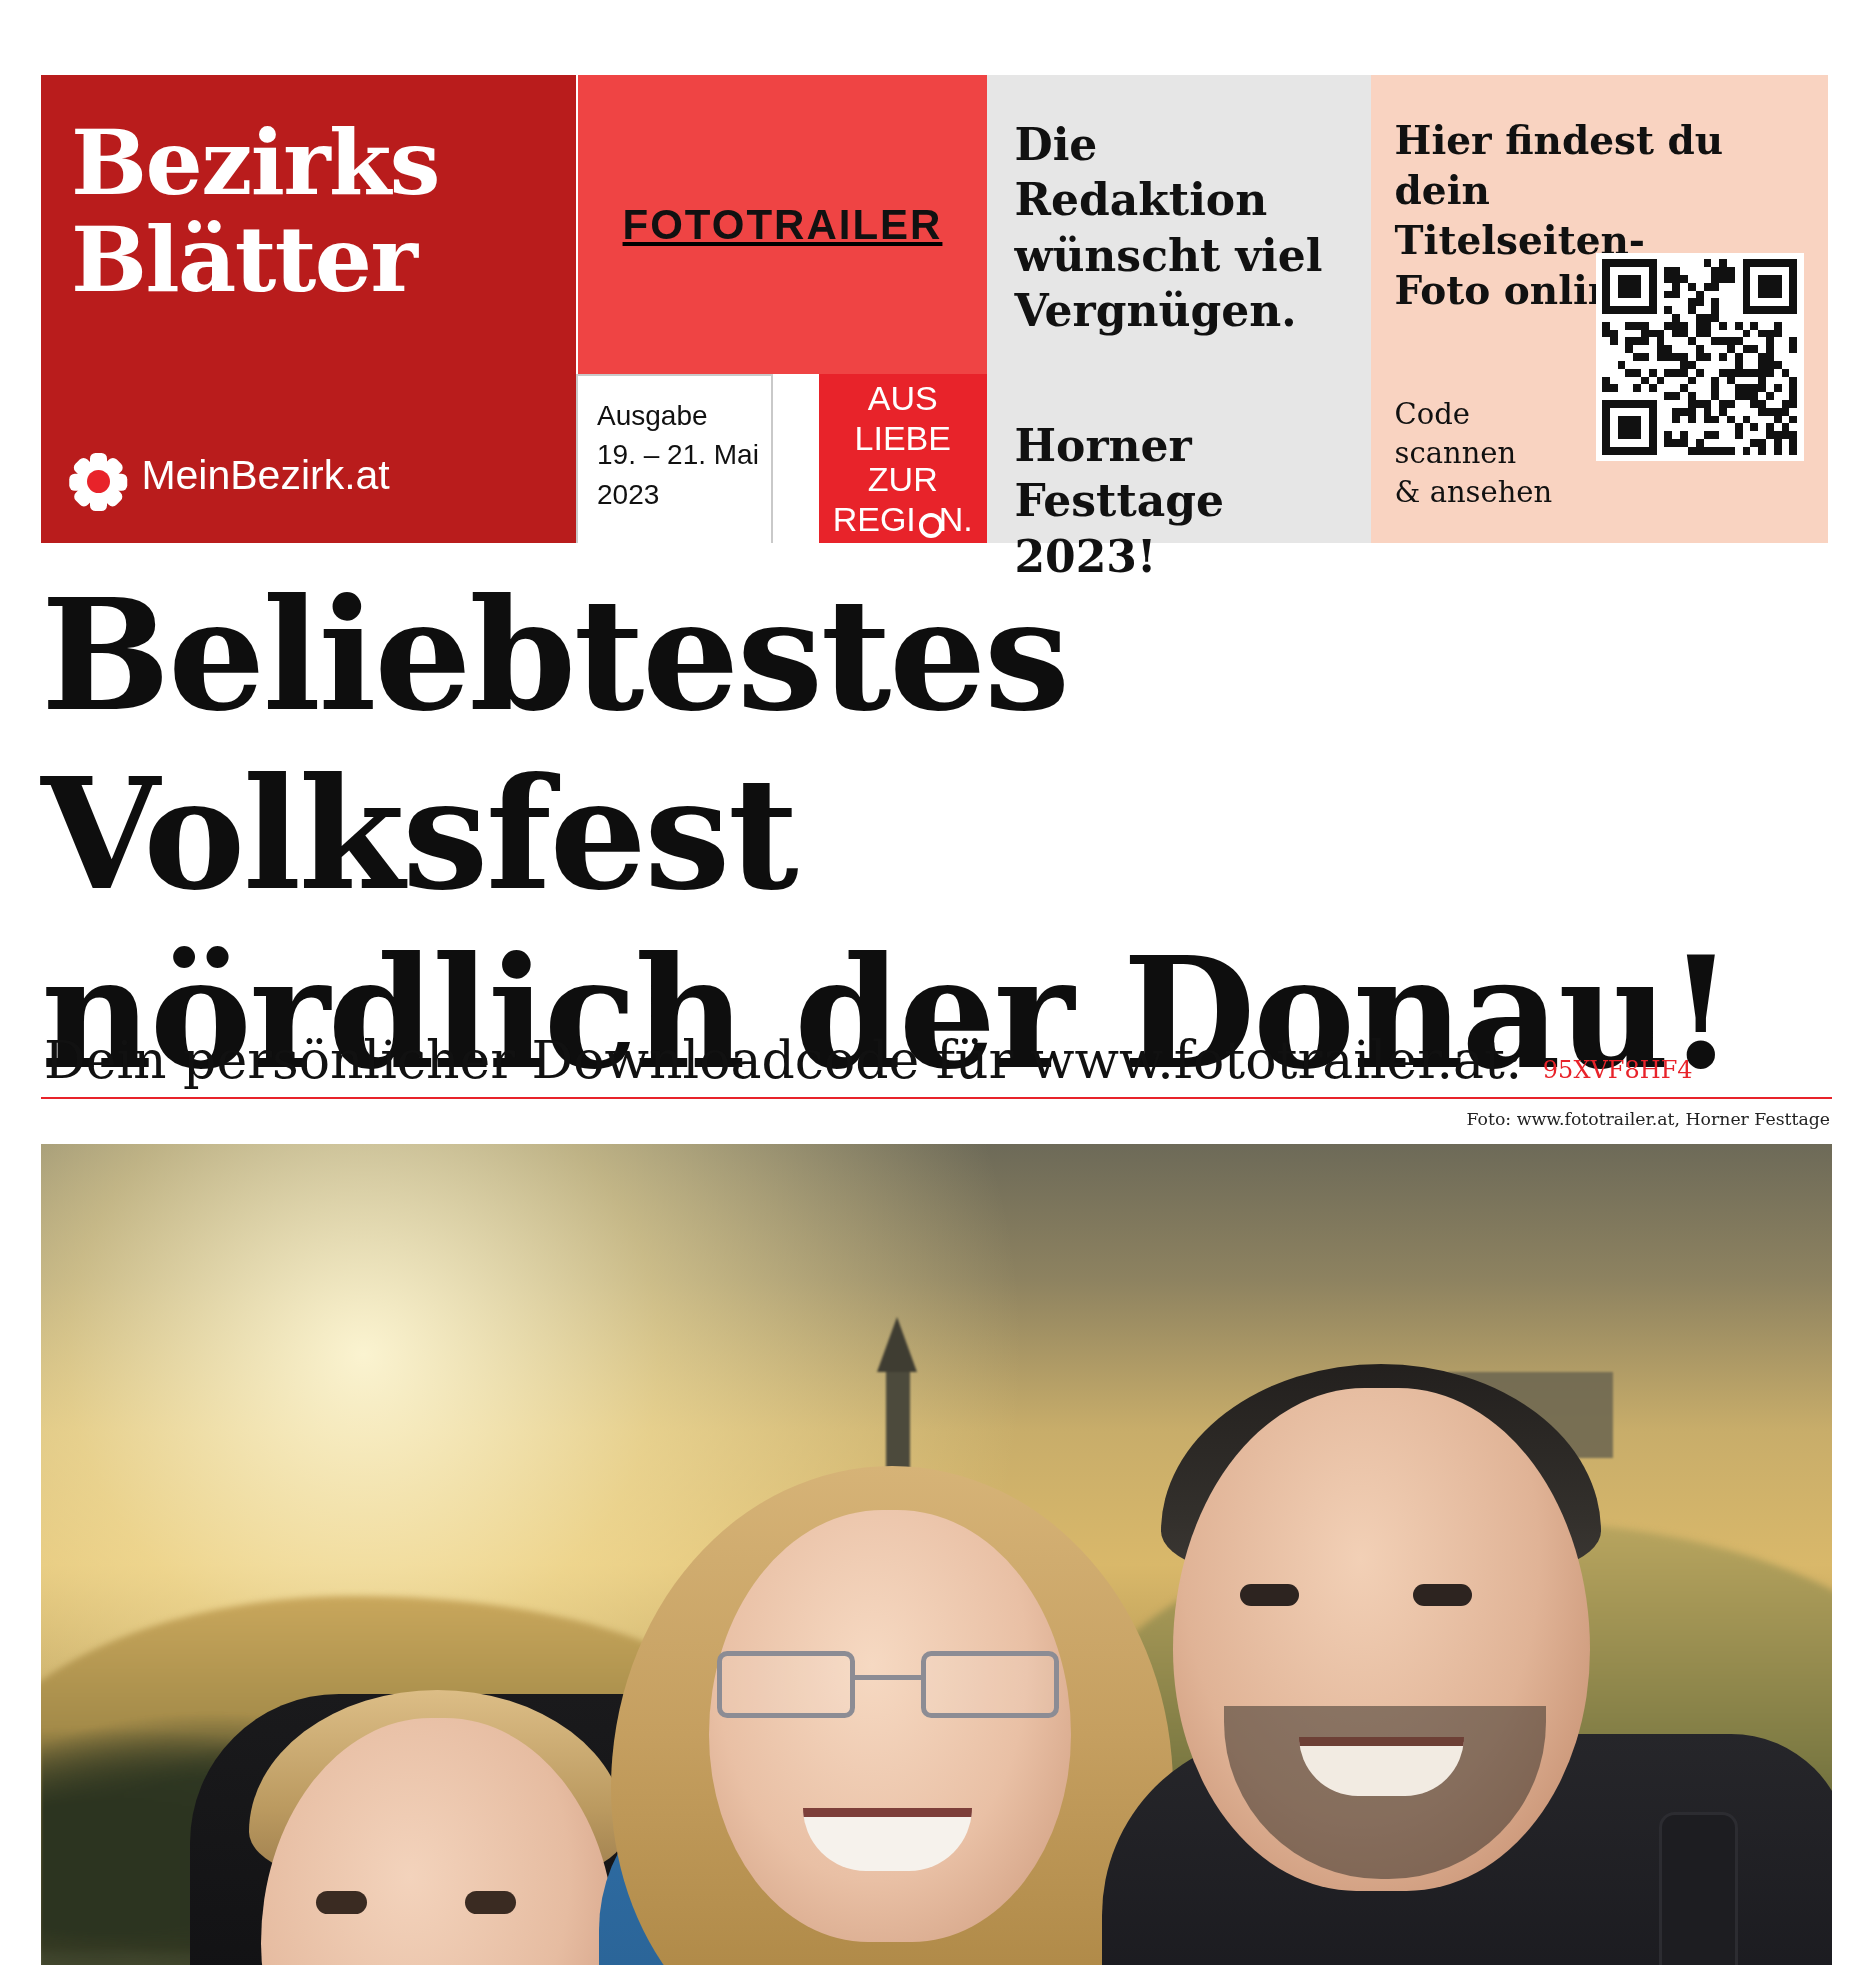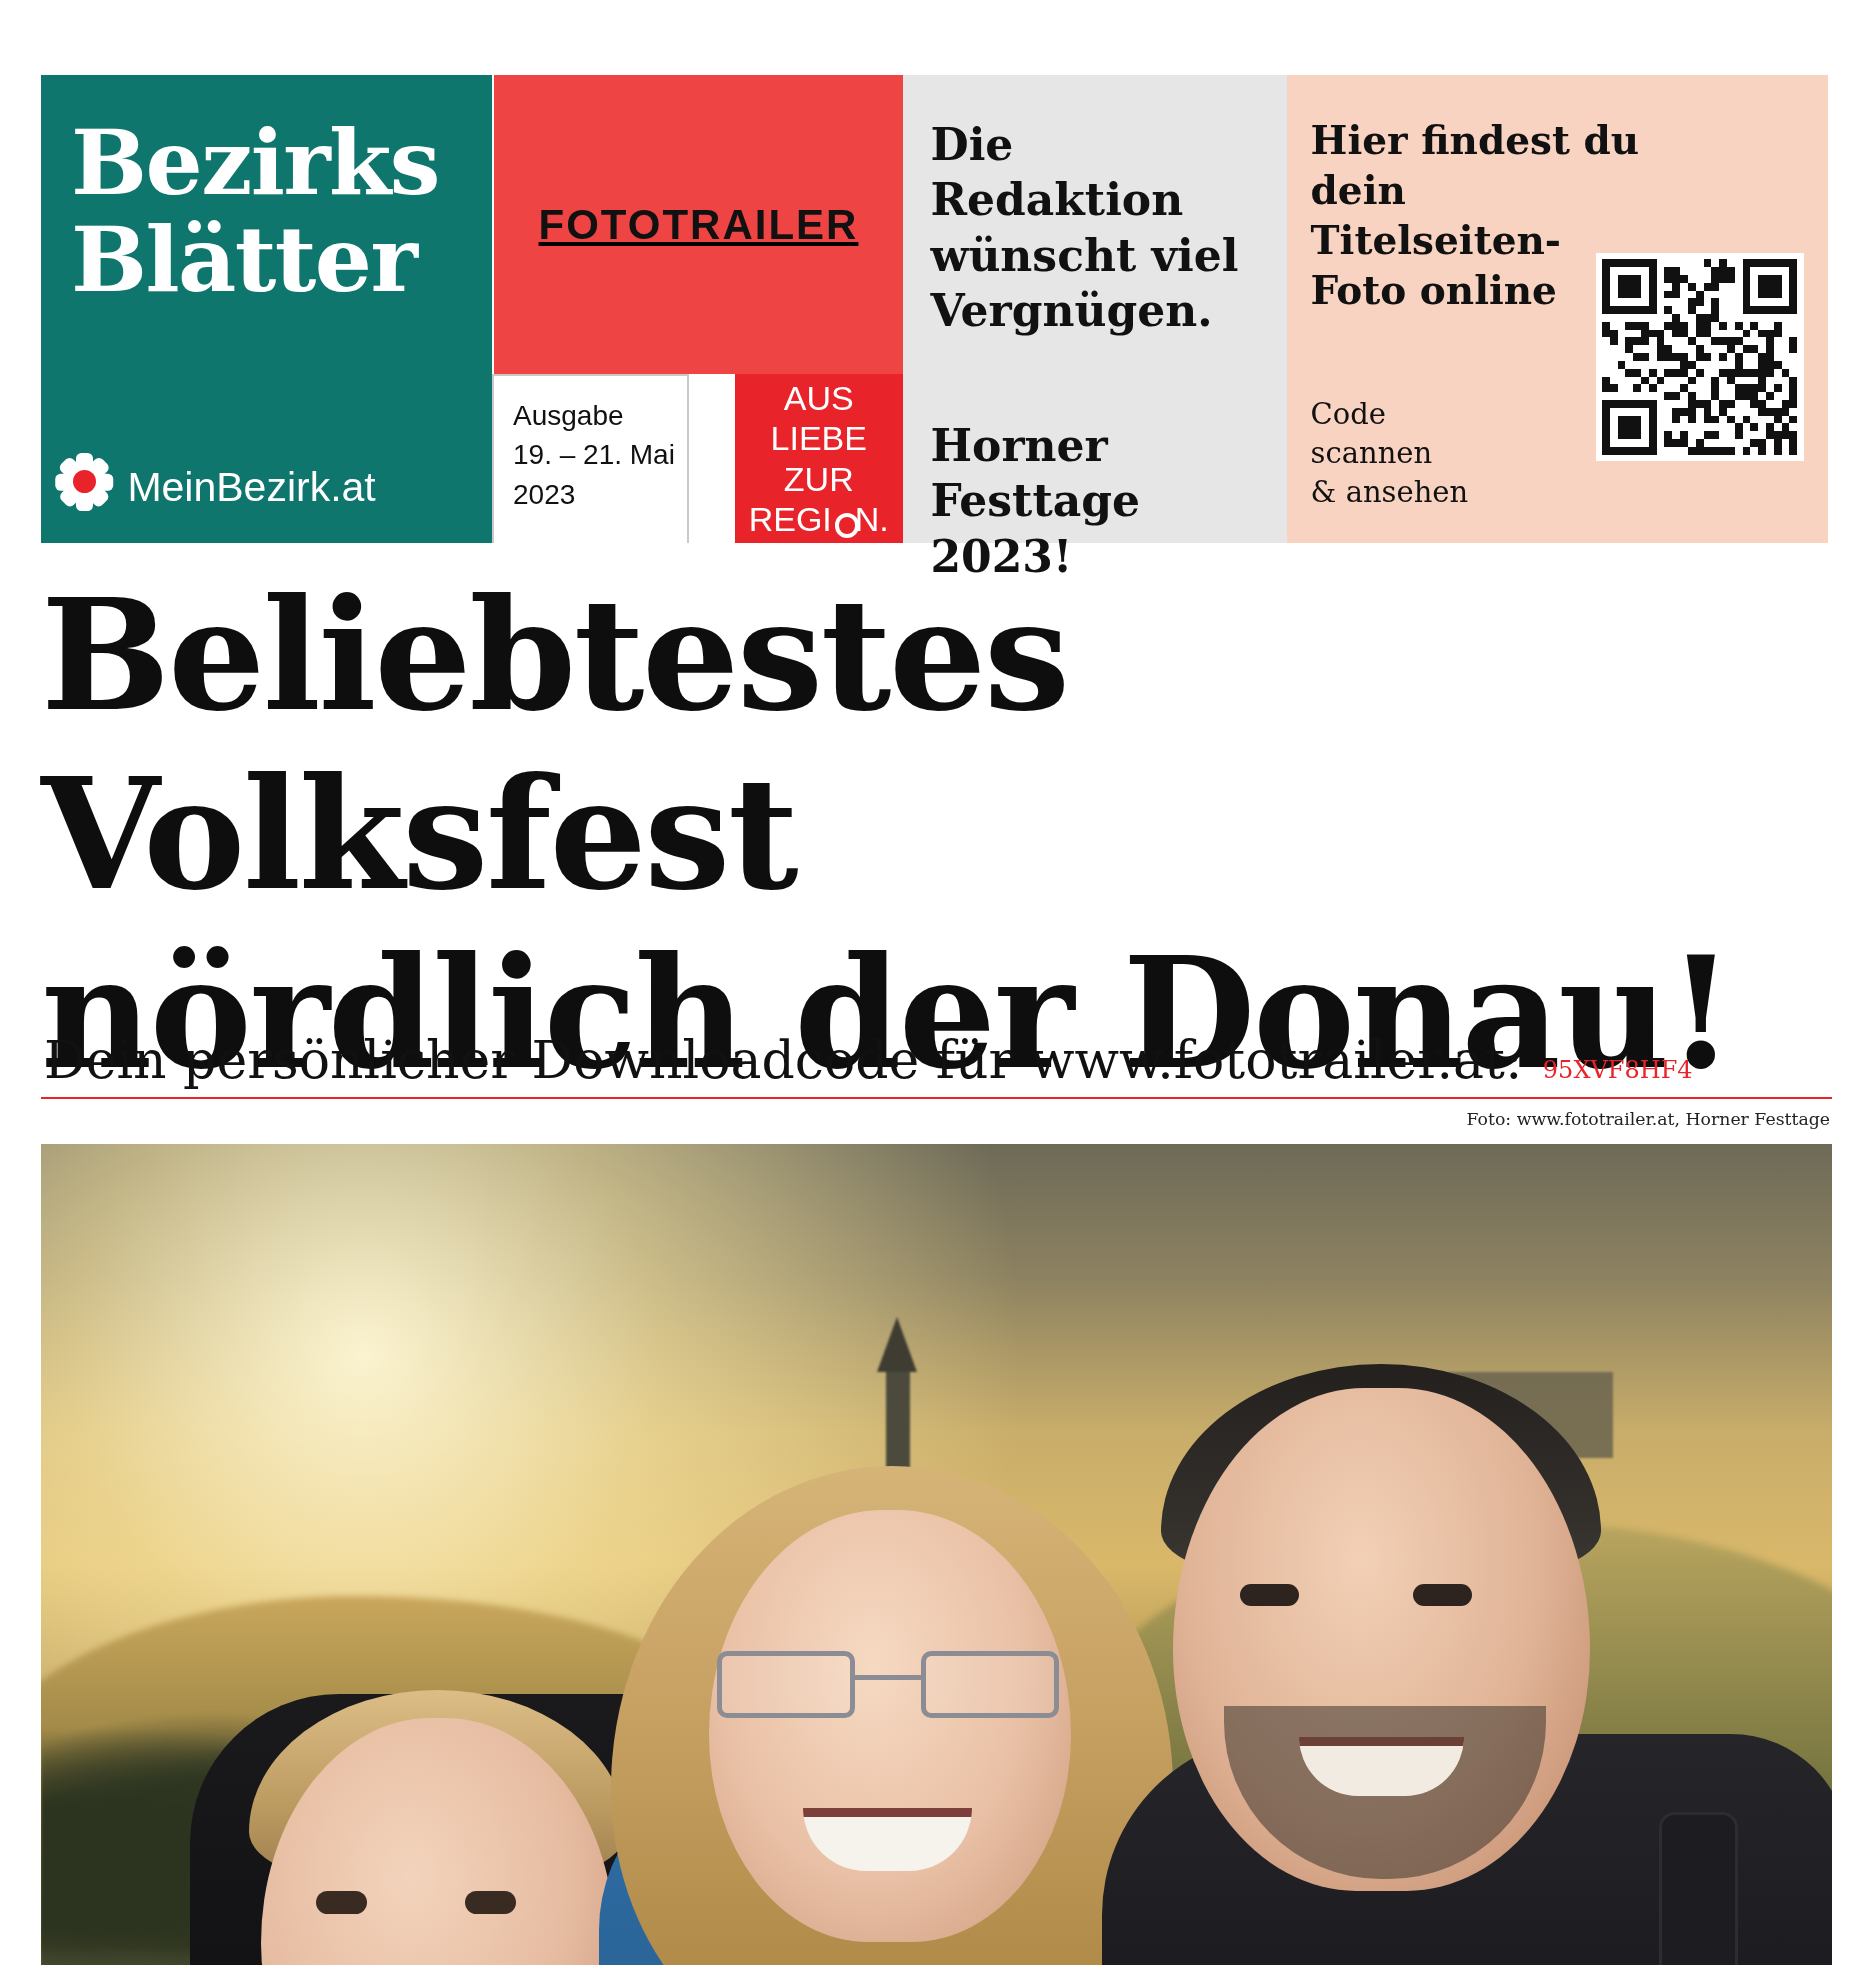--- a/index.html
+++ b/index.html
@@ -23,43 +23,43 @@
   .masthead {
     position: absolute;
     left: 41px;
     top: 75px;
     width: 1787px;
     height: 468px;
     display: flex;
   }
 
   .mh-brand {
-    width: 451px;
+    width: 535px;
     height: 468px;
-    background: #0f766e;
+    background: #b91c1c;
     position: relative;
     flex: 0 0 auto;
   }
   .mh-brand-title {
     position: absolute;
     left: 30px;
     top: 39px;
     color: #ffffff;
     font-family: "DejaVu Serif", serif;
     font-weight: bold;
     font-size: 90px;
     line-height: 1.08;
     letter-spacing: -1.6px;
   }
   .mh-brand-sub {
     position: absolute;
-    left: 14px;
+    left: 28px;
     top: 377px;
     display: flex;
-    align-items: flex-end;
+    align-items: flex-start;
     gap: 13.4px;
   }
   .mh-logo-mark {
     width: 59px; height: 59px;
     position: relative;
     flex: 0 0 auto;
   }
   .mh-logo-mark span {
     position: absolute;
     left: 50%; top: 50%;

